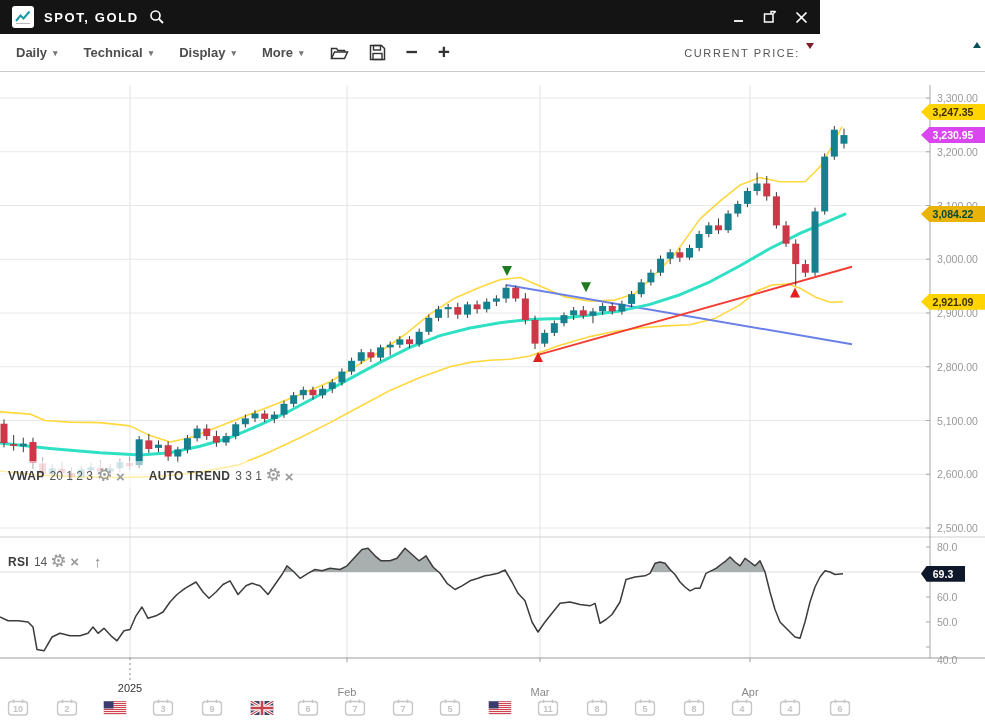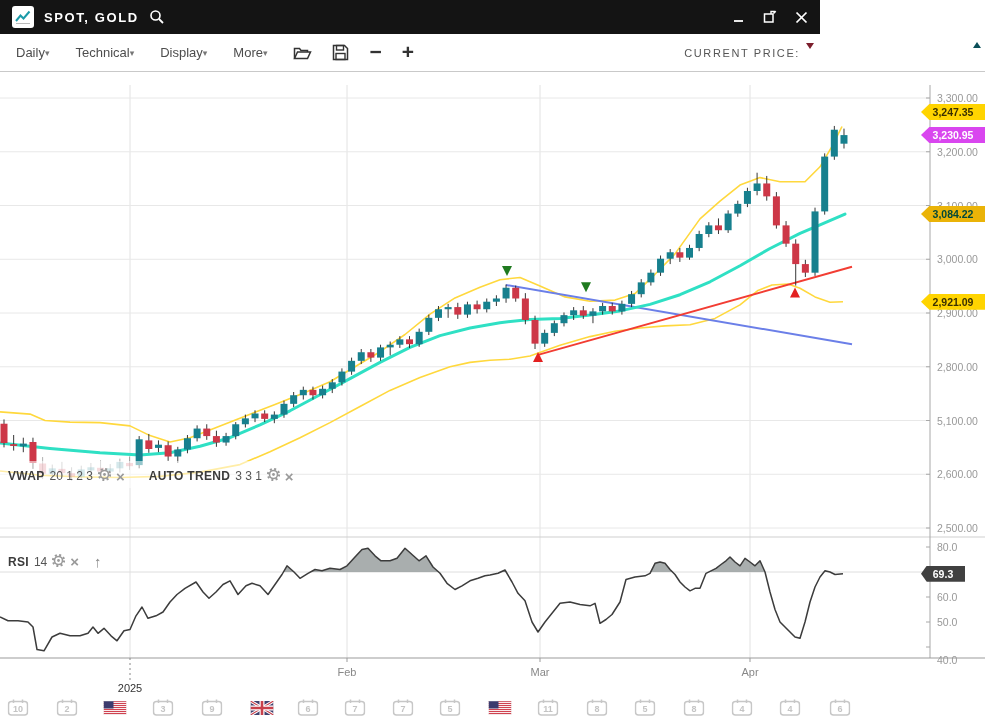--- a/index.html
+++ b/index.html
@@ -12,22 +12,22 @@
   .app-icon{width:22px;height:22px;background:#fff;border-radius:3px;display:flex;
     align-items:center;justify-content:center;margin-right:10px;}
   .symbol{color:#fff;font-size:13px;font-weight:bold;letter-spacing:1.6px;}
   .search{margin-left:10px;cursor:pointer;display:flex;align-items:center;}
   .win-controls{margin-left:auto;display:flex;align-items:center;gap:18px;}
   .win-btn{cursor:pointer;display:flex;align-items:center;}
 
   
   .toolbar{position:absolute;left:0;top:34px;width:985px;height:38px;background:#fff;
     border-bottom:1px solid #c9c9c9;display:flex;align-items:center;padding:0 0 0 16px;z-index:5;}
-  .menu{display:flex;align-items:center;gap:0;margin-right:26px;cursor:pointer;
-    font-size:13px;font-weight:normal;color:#4d4d4d;}
+  .menu{display:flex;align-items:center;gap:6px;margin-right:26px;cursor:pointer;
+    font-size:13px;font-weight:bold;color:#4d4d4d;}
   .menu .caret{font-size:9px;color:#777;}
   .tbtn{margin-right:20px;cursor:pointer;display:flex;align-items:center;color:#333;}
   .tbtn.txt{font-size:21px;font-weight:900;line-height:1;margin-top:-2px;}
   .cp-label{margin-left:auto;font-size:11px;letter-spacing:1.6px;color:#555;}
   .badge{position:relative;width:90px;height:27px;display:flex;align-items:center;justify-content:center;
     color:#fff;font-size:15px;font-weight:bold;margin-right:5px;}
   .badge .sfx{font-size:10px;margin-left:1px;margin-top:3px;}
   .badge .arr{position:absolute;width:0;height:0;border-left:4px solid transparent;border-right:4px solid transparent;}
   .badge.bid .arr{left:6px;top:4px;border-top:6px solid #7c1f2d;}
   .badge.ask .arr{right:4px;top:3px;border-bottom:6px solid #0b4f59;}
@@ -37,21 +37,21 @@
   #chart{position:absolute;left:0;top:0;z-index:1;}
   #labels{position:absolute;left:0;top:0;width:985px;height:720px;z-index:2;pointer-events:none;}
   #labels .hit{pointer-events:auto;cursor:pointer;}
 
   .ind-row{position:absolute;display:flex;align-items:center;gap:5px;font-size:12px;color:#555;}
   .ind-name{font-weight:bold;color:#3c3c3c;letter-spacing:.3px;}
   .ind-x{color:#9a9a9a;font-size:15px;font-weight:bold;line-height:1;}
   .ind-arrow{color:#8a8a8a;font-size:15px;margin-left:10px;}
 
   .ytick{position:absolute;left:937px;font-size:10.5px;color:#999;white-space:nowrap;}
-  .xlab{position:absolute;font-size:11px;color:#888;transform:translateX(-50%);}
+  .xlab{position:absolute;font-size:11px;color:#888;transform:translateX(-50%);margin-top:20px;}
   .yearlab{position:absolute;font-size:11px;color:#333;transform:translateX(-50%);}
 
   .tag{position:absolute;left:921px;width:64px;height:16px;display:flex;align-items:center;justify-content:center;
     font-size:10.5px;font-weight:bold;clip-path:polygon(0 50%,13% 0,100% 0,100% 100%,13% 100%);}
   .tag.rsi{width:44px;left:921px;}
 
   .cal{position:absolute;width:21px;height:17px;transform:translateX(-50%);}
   .flag{position:absolute;width:23px;height:14px;transform:translateX(-50%);}
 </style>
 </head>
@@ -419,21 +419,21 @@
       <div class="ytick" style="top: 468.25px;">2,600.00</div>
       <div class="ytick" style="top: 522px;">2,500.00</div>
       <div class="ytick" style="top: 541px;">80.0</div>
       <div class="ytick" style="top: 591px;">60.0</div>
       <div class="ytick" style="top: 616px;">50.0</div>
       <div class="ytick" style="top: 641px; margin-top: 13px;">40.0</div>
       <div class="tag" style="top: 104px; background: rgb(255, 212, 0); color: rgb(58, 48, 0); z-index: 1;">3,247.35</div>
       <div class="tag" style="top: 127.114px; background: #d946ef; color: rgb(255, 255, 255); z-index: 2;">3,230.95</div>
       <div class="tag" style="top: 205.982px; background: #eab308; color: rgb(0, 72, 58); z-index: 1;">3,084.22</div>
       <div class="tag" style="top: 293.664px; background: rgb(255, 212, 0); color: rgb(58, 48, 0); z-index: 1;">2,921.09</div>
-      <div class="tag rsi" style="top: 565.75px; background: #404040; color: rgb(255, 255, 255);">69.3</div>
+      <div class="tag rsi" style="top: 565.75px; background: #0f172a; color: rgb(255, 255, 255);">69.3</div>
       <div class="xlab" style="left: 347px; top: 666px;">Feb</div>
       <div class="xlab" style="left: 540px; top: 666px;">Mar</div>
       <div class="xlab" style="left: 750px; top: 666px;">Apr</div>
       <div class="yearlab" style="left: 130px; top: 682px;">2025</div>
       <div class="cal hit" style="left: 18px; top: 699px;"><svg width="21" height="17" viewBox="0 0 21 17">
           <rect x="1" y="2.5" width="19" height="13.5" rx="3" fill="#fff" stroke="#c7c7c7" stroke-width="1.5"></rect>
           <line x1="6" y1="0.5" x2="6" y2="4" stroke="#c7c7c7" stroke-width="1.5"></line>
           <line x1="15" y1="0.5" x2="15" y2="4" stroke="#c7c7c7" stroke-width="1.5"></line>
           <text x="10.5" y="13" text-anchor="middle" font-size="9" font-weight="bold" fill="#c4c4c4" font-family="Liberation Sans,sans-serif">10</text>
         </svg></div>

